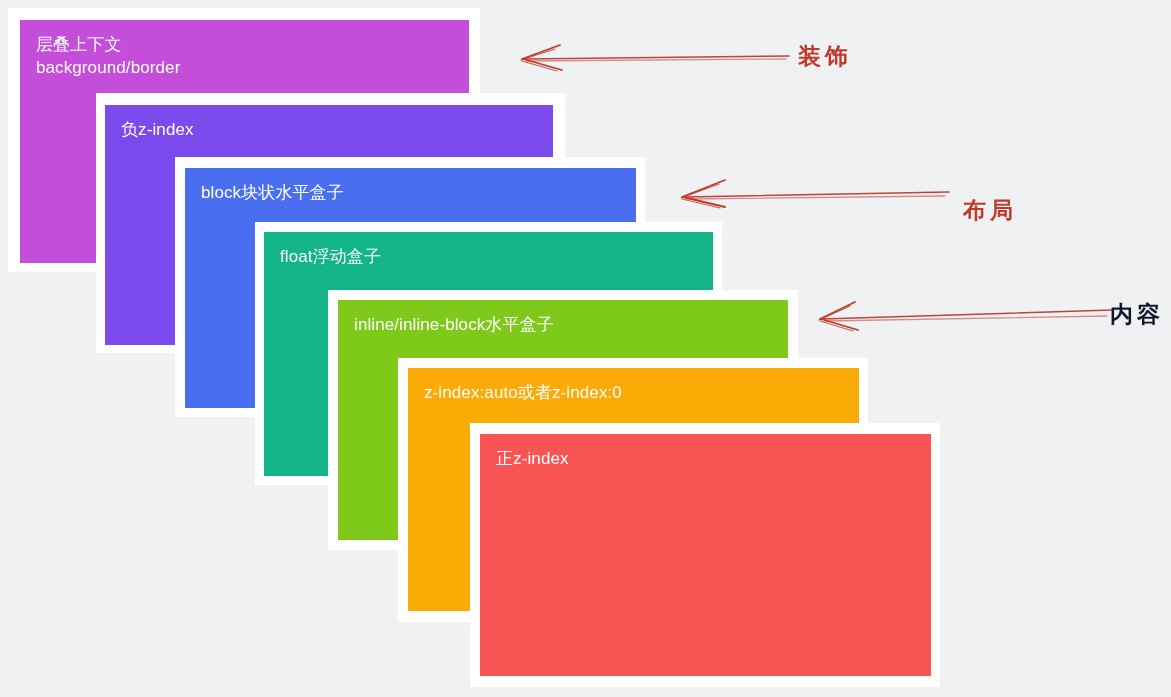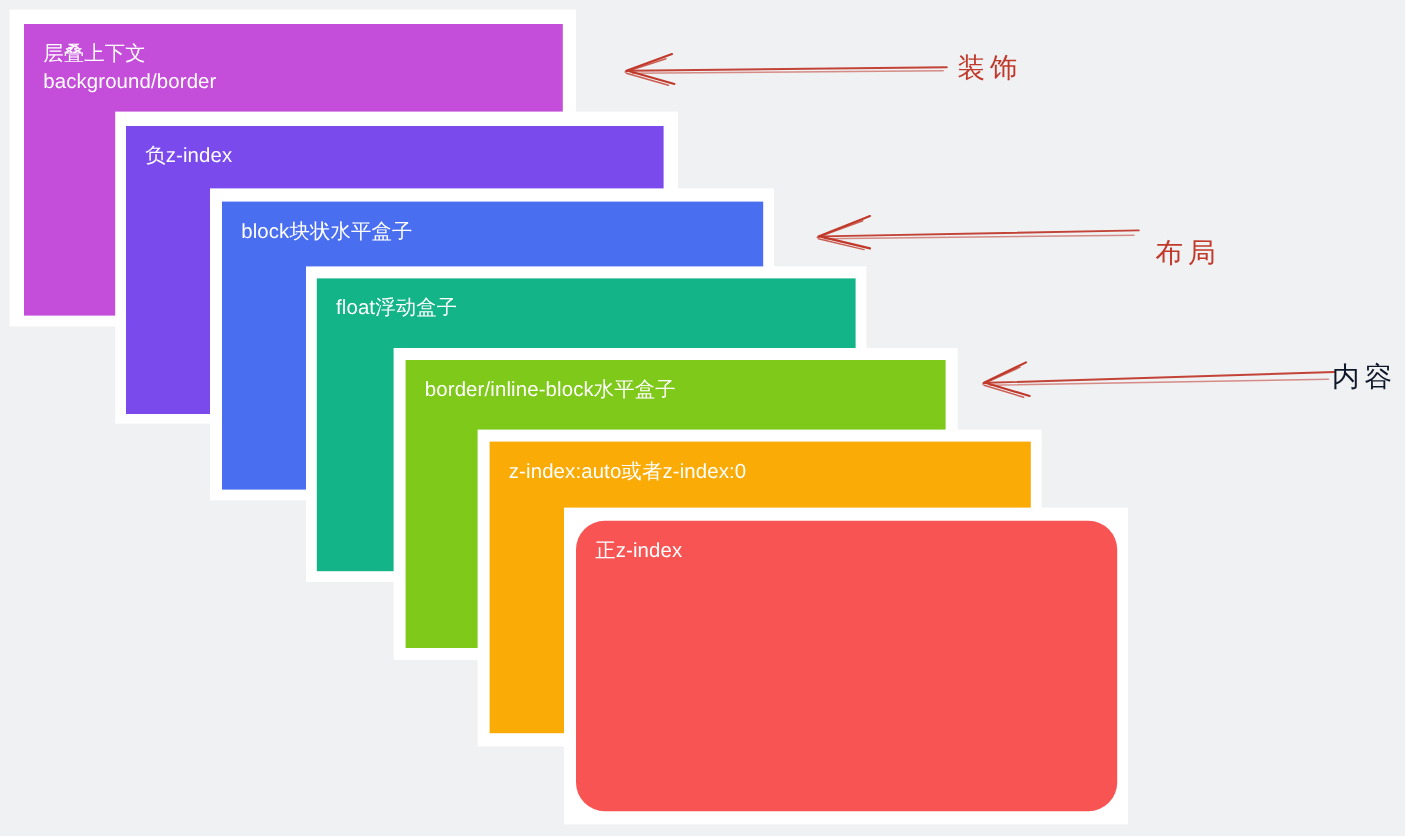--- a/index.html
+++ b/index.html
@@ -66,21 +66,21 @@
   .annotation svg {
     display: block;
     overflow: visible;
   }
   .annotation-label {
     position: absolute;
     color: #c0392b;
     font-size: 23px;
     letter-spacing: 4px;
     font-family: "DejaVu Serif", serif;
-    font-weight: 400;
+    font-weight: 700;
     white-space: nowrap;
   }
   #anno-1 { left: 515px; top: 40px;  width: 275px; height: 34px; }
   #anno-1-label { left: 798px; top: 41px; }
   #anno-2 { left: 675px; top: 178px; width: 275px; height: 32px; }
   #anno-2-label { left: 963px; top: 179px; margin-top: 16px; }
   #anno-3 { left: 813px; top: 300px; width: 300px; height: 32px; }
   #anno-3-label { left: 1110px; top: 299px; }
 </style>
 </head>
@@ -104,30 +104,30 @@
     <div class="box-label">block块状水平盒子</div>
   </div>
 
   <div class="frame" id="frame-4" style="background: rgb(255, 255, 255);"></div>
   <div class="box" id="box-4" style="background: rgb(18, 180, 136);">
     <div class="box-label">float浮动盒子</div>
   </div>
 
   <div class="frame" id="frame-5" style="background: rgb(255, 255, 255);"></div>
   <div class="box" id="box-5" style="background: rgb(126, 201, 26);">
-    <div class="box-label">border/inline-block水平盒子</div>
+    <div class="box-label">inline/inline-block水平盒子</div>
   </div>
 
   <div class="frame" id="frame-6" style="background: rgb(255, 255, 255);"></div>
   <div class="box" id="box-6" style="background: rgb(251, 171, 6);">
     <div class="box-label">z-index:auto或者z-index:0</div>
   </div>
 
   <div class="frame" id="frame-7" style="background: rgb(255, 255, 255);"></div>
-  <div class="box" id="box-7" style="background: rgb(248, 84, 84); border-radius: 24px;">
+  <div class="box" id="box-7" style="background: rgb(248, 84, 84);">
     <div class="box-label">正z-index</div>
   </div>
 
   <div class="annotation" id="anno-1">
     <svg width="275" height="34" viewBox="0 0 275 34">
       <g fill="none" stroke="#c0392b" stroke-width="1.6" stroke-linecap="round">
         <path d="M274 16 L10 19" opacity="0.95" stroke="#c0392b"></path>
         <path d="M271 19 L12 21" opacity="0.55" stroke-width="1.3" stroke="#c0392b"></path>
         <path d="M45 5 L7 19" stroke-width="1.8" stroke="#c0392b"></path>
         <path d="M8 19 L47 30" stroke-width="1.8" stroke="#c0392b"></path>

